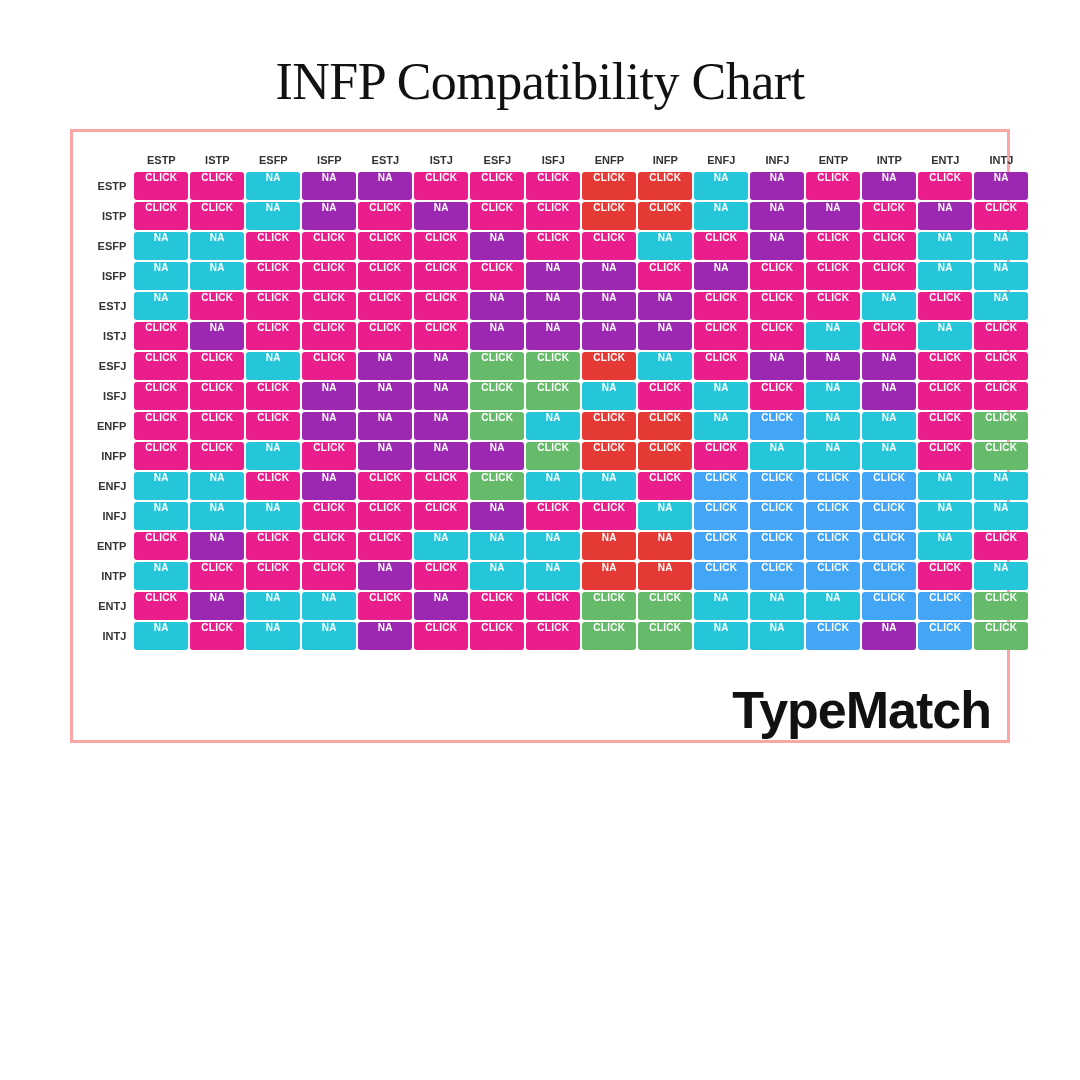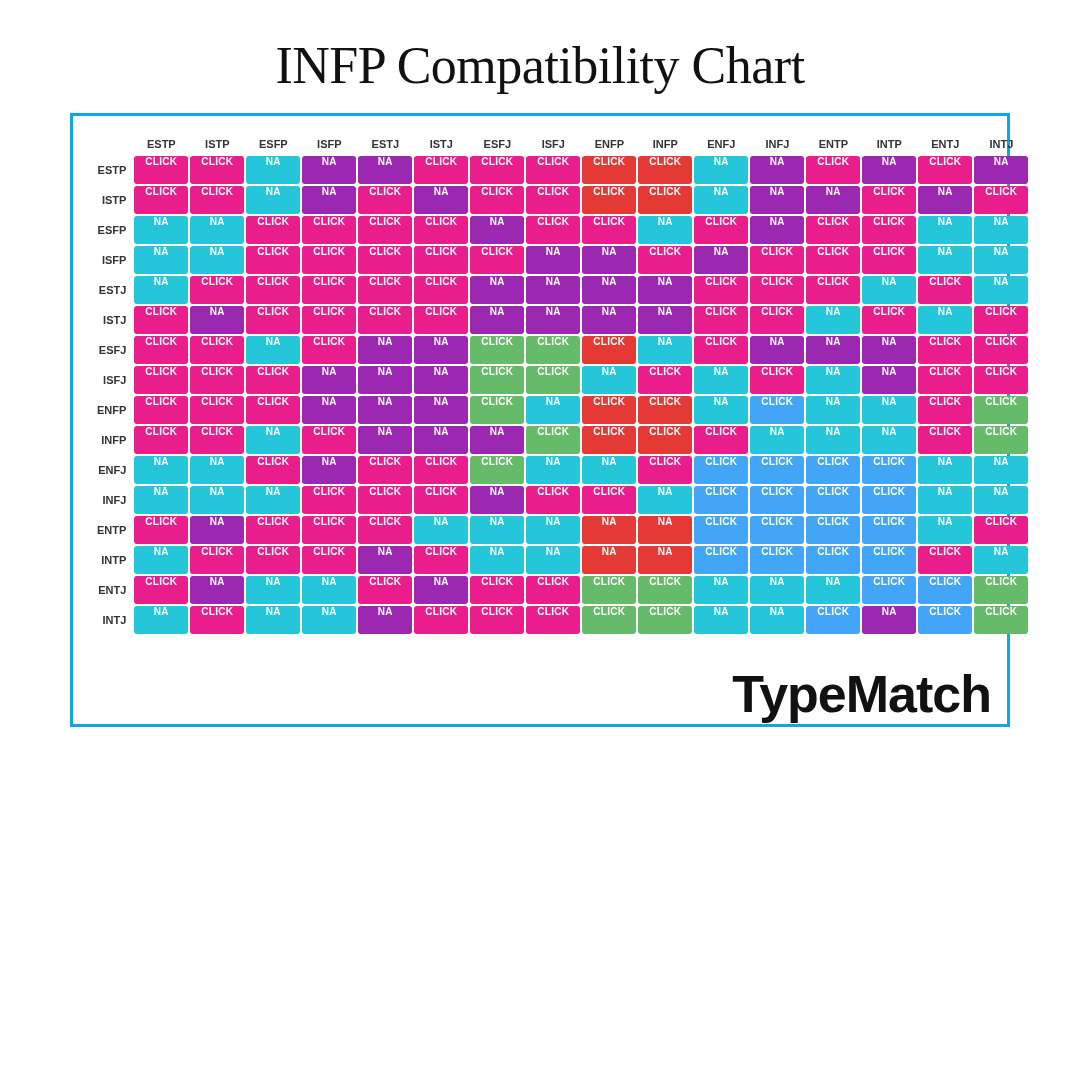--- a/index.html
+++ b/index.html
@@ -10,28 +10,28 @@
       font-family: Arial, sans-serif;
       display: flex;
       flex-direction: column;
       align-items: center;
       justify-content: flex-start;
       overflow: hidden;
     }
     #page-title {
       font-size: 52px;
       font-weight: 400;
-      margin-top: 36px;
+      margin-top: 52px;
       margin-bottom: 18px;
       letter-spacing: -0.5px;
       color: #111;
       font-family: 'Georgia', serif;
     }
     .outer-frame {
-      border: 3px solid #0ea5e9;
+      border: 3px solid #fca5a5;
       width: 940px;
       padding: 16px 16px 0 16px;
       position: relative;
     }
     .table-wrap {
       overflow: visible;
     }
     table {
       border-collapse: separate;
       border-spacing: 2px;

